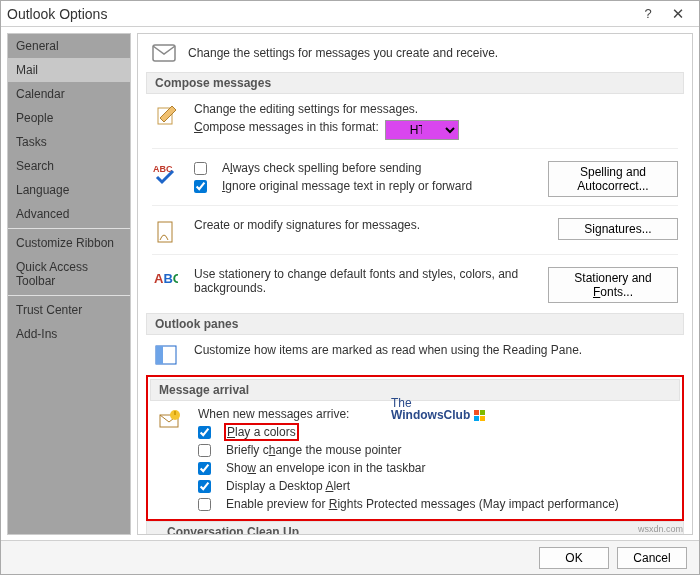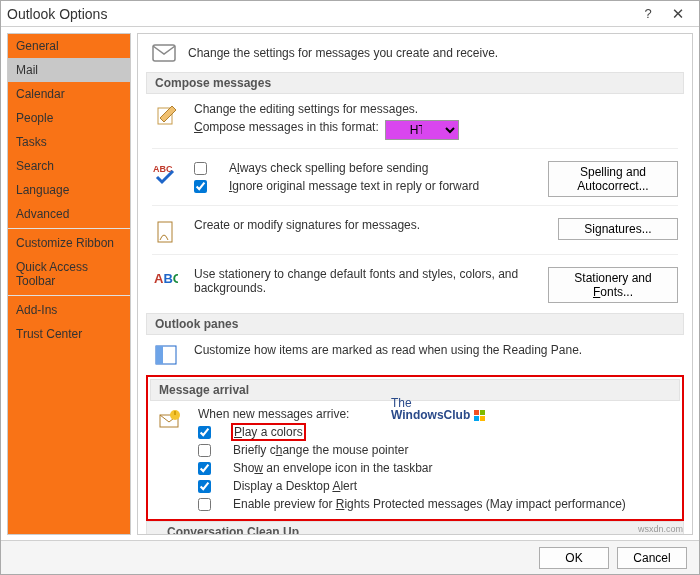--- a/index.html
+++ b/index.html
@@ -2,36 +2,36 @@
 <html><head>
 <meta charset="utf-8">
 <style>
   * { box-sizing: border-box; margin: 0; padding: 0; }
   body { font-family: "Segoe UI", Tahoma, sans-serif; font-size: 12px; color: #333; background: #fff; width: 700px; height: 575px; overflow: hidden; border: 1px solid #aaa; position: relative; }
   .titlebar { display: flex; align-items: center; height: 26px; padding: 0 6px; border-bottom: 1px solid #d0d0d0; background: #fff; }
   .titlebar .title { flex: 1; font-size: 14px; }
   .titlebar .btn { width: 30px; height: 22px; display: flex; align-items: center; justify-content: center; font-size: 13px; color: #444; }
   .titlebar .btn.close { font-size: 15px; }
   .main { display: flex; height: 508px; }
-  .sidebar { width: 124px; border: 1px solid #ccc; margin: 6px 0 0 6px; background: #f97316; }
+  .sidebar { width: 124px; border: 1px solid #ccc; margin: 6px 0 0 6px; background: #a3a3a3; }
   .nav-item { padding: 5px 8px; font-size: 12px; border-bottom: 0; cursor: default; }
   .nav-item.selected { background: #c8c8c8; }
   .nav-sep { height: 1px; background: #e0e0e0; margin: 2px 0; }
   .content { flex: 1; padding: 6px 8px 0 8px; overflow: hidden; border: 1px solid #ccc; margin: 6px 6px 0 6px; position: relative; }
   .intro { display: flex; align-items: center; gap: 12px; padding: 4px 0 10px 6px; }
   .section-header { background: #f0f0f0; border: 1px solid #e2e2e2; padding: 3px 8px; font-size: 12px; color: #555; font-weight: 600; margin-bottom: 6px; }
   .section-body { padding: 0 6px 8px 6px; }
   .row { display: flex; align-items: flex-start; gap: 14px; padding: 2px 0; }
   .row + .row { border-top: 1px solid #eee; margin-top: 6px; padding-top: 12px; }
   .icon-col { width: 28px; display: flex; justify-content: center; padding-top: 2px; }
   .text-col { flex: 1; display: flex; flex-direction: column; gap: 4px; }
   .btn-col { width: 130px; display: flex; justify-content: flex-end; align-items: flex-start; }
   .winbtn { background: #fdfdfd; border: 1px solid #adadad; padding: 3px 10px; font-size: 12px; min-width: 70px; cursor: default; }
   .winbtn.wide { min-width: 120px; }
-  .chk { display: flex; align-items: center; gap: 22px; }
+  .chk { display: flex; align-items: center; gap: 15px; }
   .chk input { width: 13px; height: 13px; accent-color: #0078d7; }
   .indent { }
   select.combo { border: 1px solid #999; font-size: 12px; padding: 1px 20px; height: 20px; width: 74px; background: #d946ef; }
   .u { text-decoration: underline; }
   .highlight-box { border: 2px solid #e20000; padding: 2px; }
   .subhighlight { outline: 2px solid #e20000; outline-offset: 0; padding: 0 1px; display: inline-block; }
   .footer { position: absolute; right: 0; bottom: 0; left: 0; height: 34px; border-top: 1px solid #d0d0d0; display: flex; justify-content: flex-end; align-items: center; gap: 8px; padding: 0 12px; background: #f5f5f5; }
   .watermark { position: absolute; right: 16px; bottom: 40px; font-size: 9px; color: #999; }
   .logo { position: absolute; left: 390px; top: 396px; font-size: 12px; color: #2a4a8a; line-height: 1.0; z-index: 5; }
   .logo .wc { font-weight: 600; }
@@ -53,22 +53,22 @@
     <div class="nav-item">Calendar</div>
     <div class="nav-item">People</div>
     <div class="nav-item">Tasks</div>
     <div class="nav-item">Search</div>
     <div class="nav-item">Language</div>
     <div class="nav-item">Advanced</div>
     <div class="nav-sep"></div>
     <div class="nav-item">Customize Ribbon</div>
     <div class="nav-item">Quick Access Toolbar</div>
     <div class="nav-sep"></div>
+    <div class="nav-item">Trust Center</div>
     <div class="nav-item">Add-Ins</div>
-    <div class="nav-item">Trust Center</div>
   </div>
 
   <div class="content">
 
     <div class="intro">
       <span>
         <svg width="24" height="18" viewBox="0 0 24 18">
             <rect x="1" y="1" width="22" height="16" rx="2" fill="none" stroke="#888" stroke-width="1.5"></rect>
             <path d="M1 2 L12 10 L23 2" fill="none" stroke="#888" stroke-width="1.5"></path>
           </svg>

